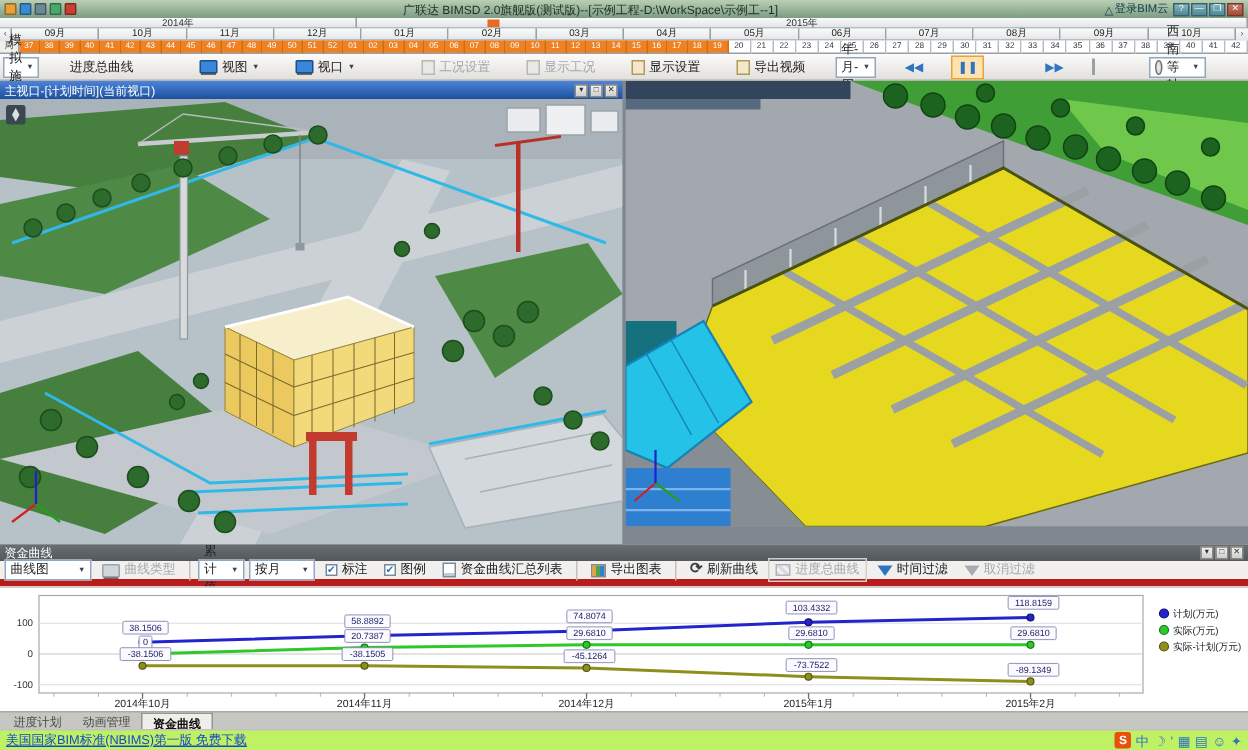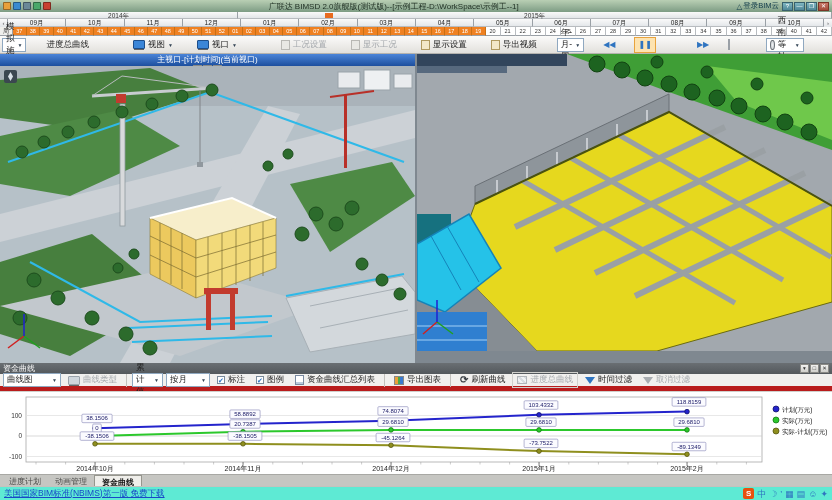--- a/index.html
+++ b/index.html
@@ -68,21 +68,21 @@
   .flat-icon { width:12px; height:7px; border:1px solid #a8acb0;
     background:repeating-linear-gradient(0deg,#c8ccd0 0 1px,#ecEEf0 1px 3px); }
 
   
   #viewports { position:absolute; top:54px; left:0; width:832px; height:309px; background:#7f8890; }
   .viewport { position:absolute; top:0; height:309px; }
   #vp-left { left:0; width:415px; }
   #vp-right { left:417px; width:415px; }
   .vp-title { height:12px; display:flex; align-items:center; padding:0 3px;
     font-size:8px; color:#fff; justify-content:space-between; }
-  #vp-left .vp-title { background:linear-gradient(#4a84d8,#1d4f9e);flex-direction:column; }
+  #vp-left .vp-title { background:linear-gradient(#4a84d8,#1d4f9e); }
   #vp-right .vp-title { background:linear-gradient(#aab2ba,#7e8892); }
   .vp-btns { display:flex; gap:1px; }
   .vp-btn { width:9px; height:9px; background:linear-gradient(#f2f2f0,#cfcfcb);
     border:1px solid #8a8a86; color:#333; font-size:5.5px; line-height:7px; text-align:center; }
   .scene { display:block; }
 
   
   #funds-header { position:absolute; top:363px; left:0; width:832px; height:11px;
     background:linear-gradient(#6a6f73,#53585c); color:#fff; font-size:8px;
     display:flex; align-items:center; justify-content:space-between; padding:0 3px; }
@@ -105,21 +105,21 @@
     border-top:1px solid #d0d0cc; }
 
   
   #tabs { position:absolute; top:474px; left:0; width:832px; height:12px; background:#c6c6c2;
     display:flex; align-items:stretch; font-size:8px; padding-left:2px; border-top:1px solid #a8a8a4; }
   .tab { padding:1px 7px 0; color:#4a4a48; line-height:11px; }
   .tab.active { background:#efeeea; color:#101010; font-weight:bold;
     border:1px solid #96968e; border-bottom:none; }
 
   
-  #status { position:absolute; top:486px; left:0; width:832px; height:14px; background:#5eead4;
+  #status { position:absolute; top:486px; left:0; width:832px; height:14px; background:#bef264;
     border-top:1px solid #c4c2be; display:flex; align-items:center; justify-content:space-between;
     font-size:8.5px; padding:0 4px; }
   #status-link { color:#1848c8; text-decoration:underline; }
   #ime-bar { display:flex; align-items:center; gap:3px; }
   .ime-glyph { color:#2f74c0; font-size:9px; line-height:10px; }
   #sogou-logo { width:11px; height:11px; background:#e8500f; border-radius:2px; color:#fff;
     font-size:8px; font-weight:bold; text-align:center; line-height:11px; }
 </style>
 </head>
 <body>

